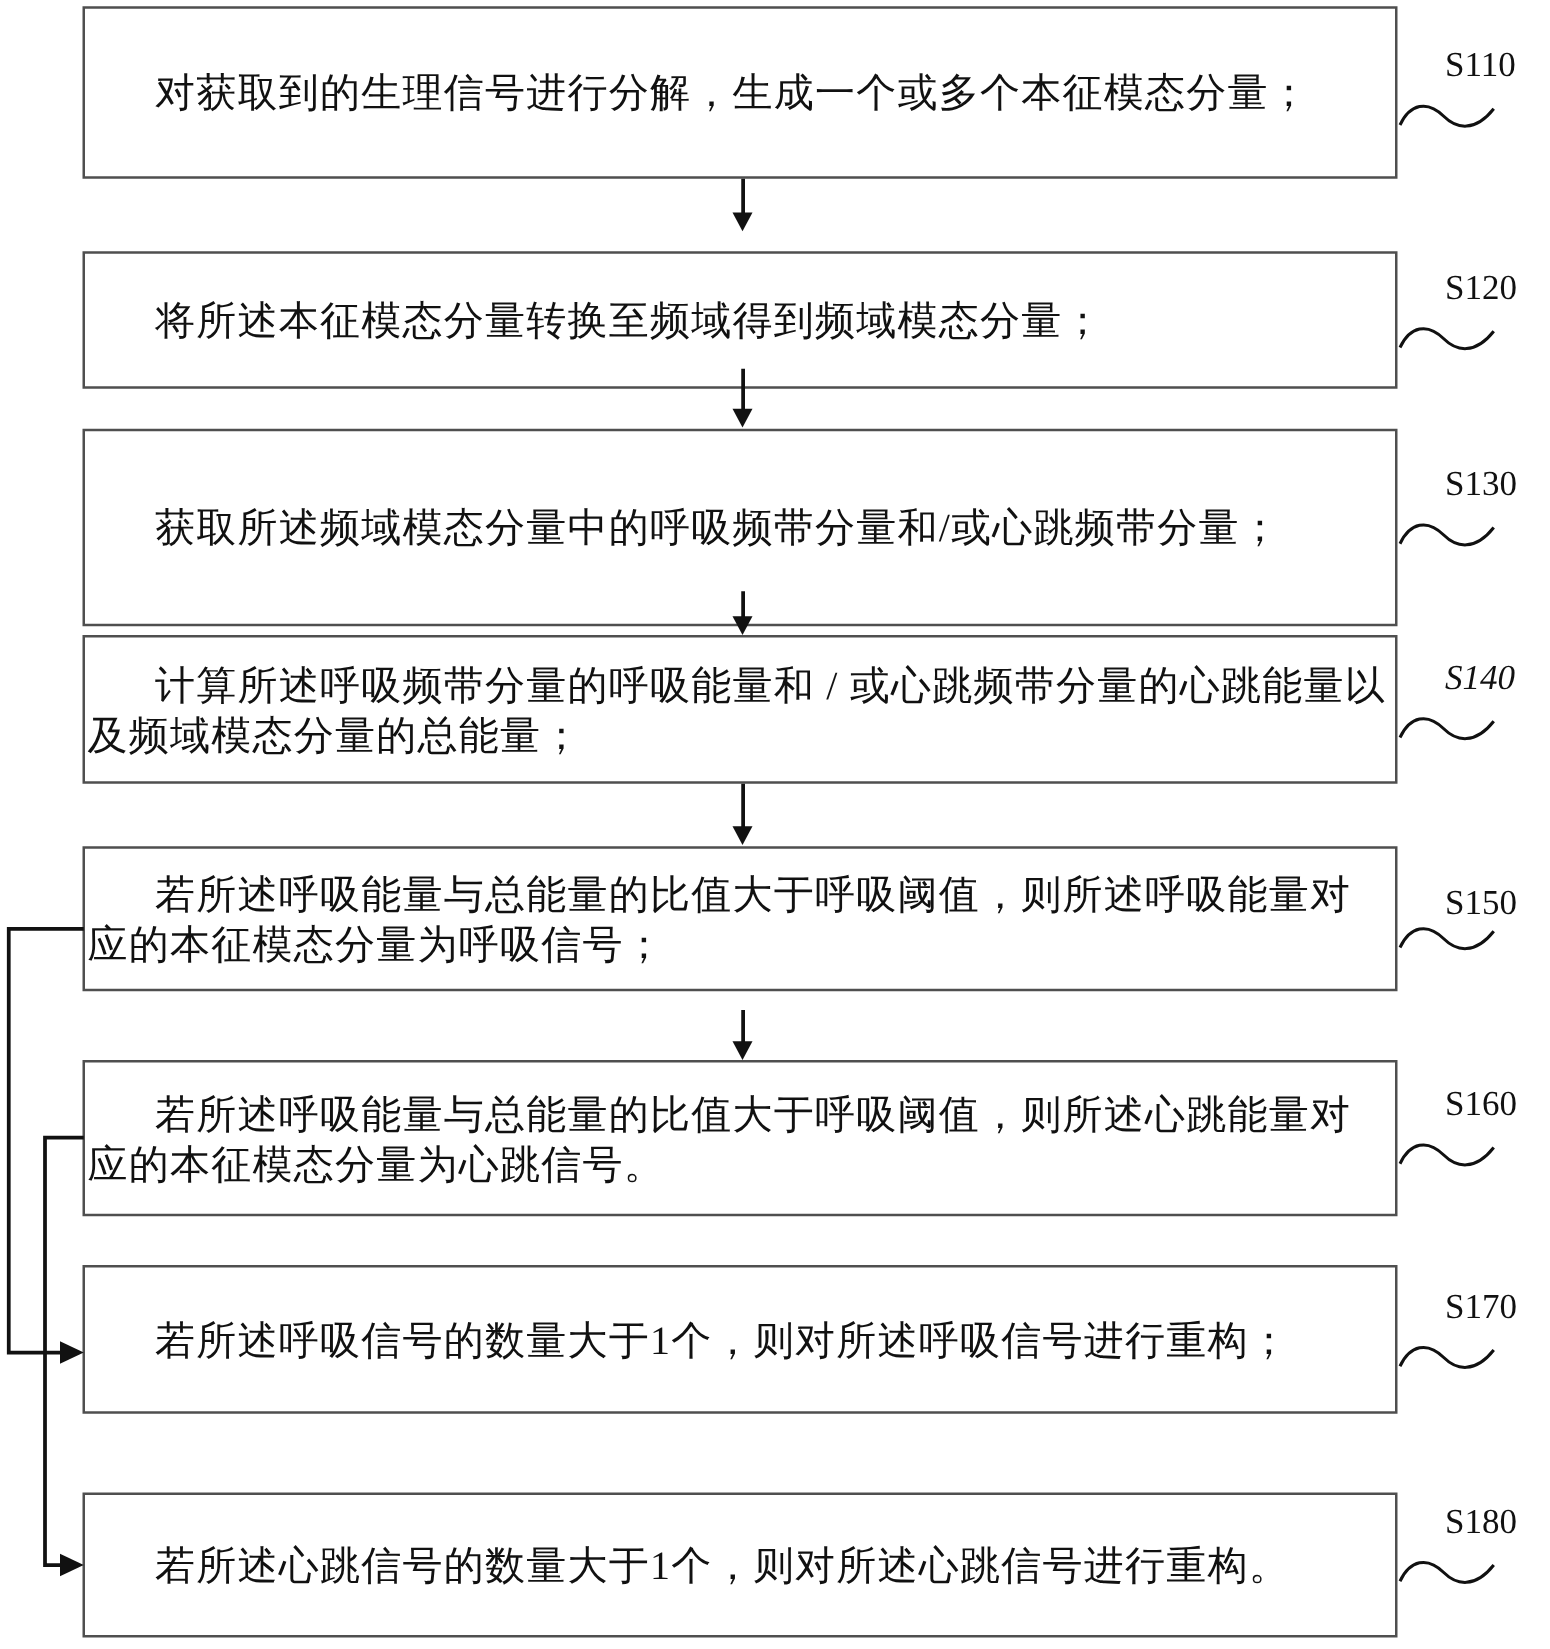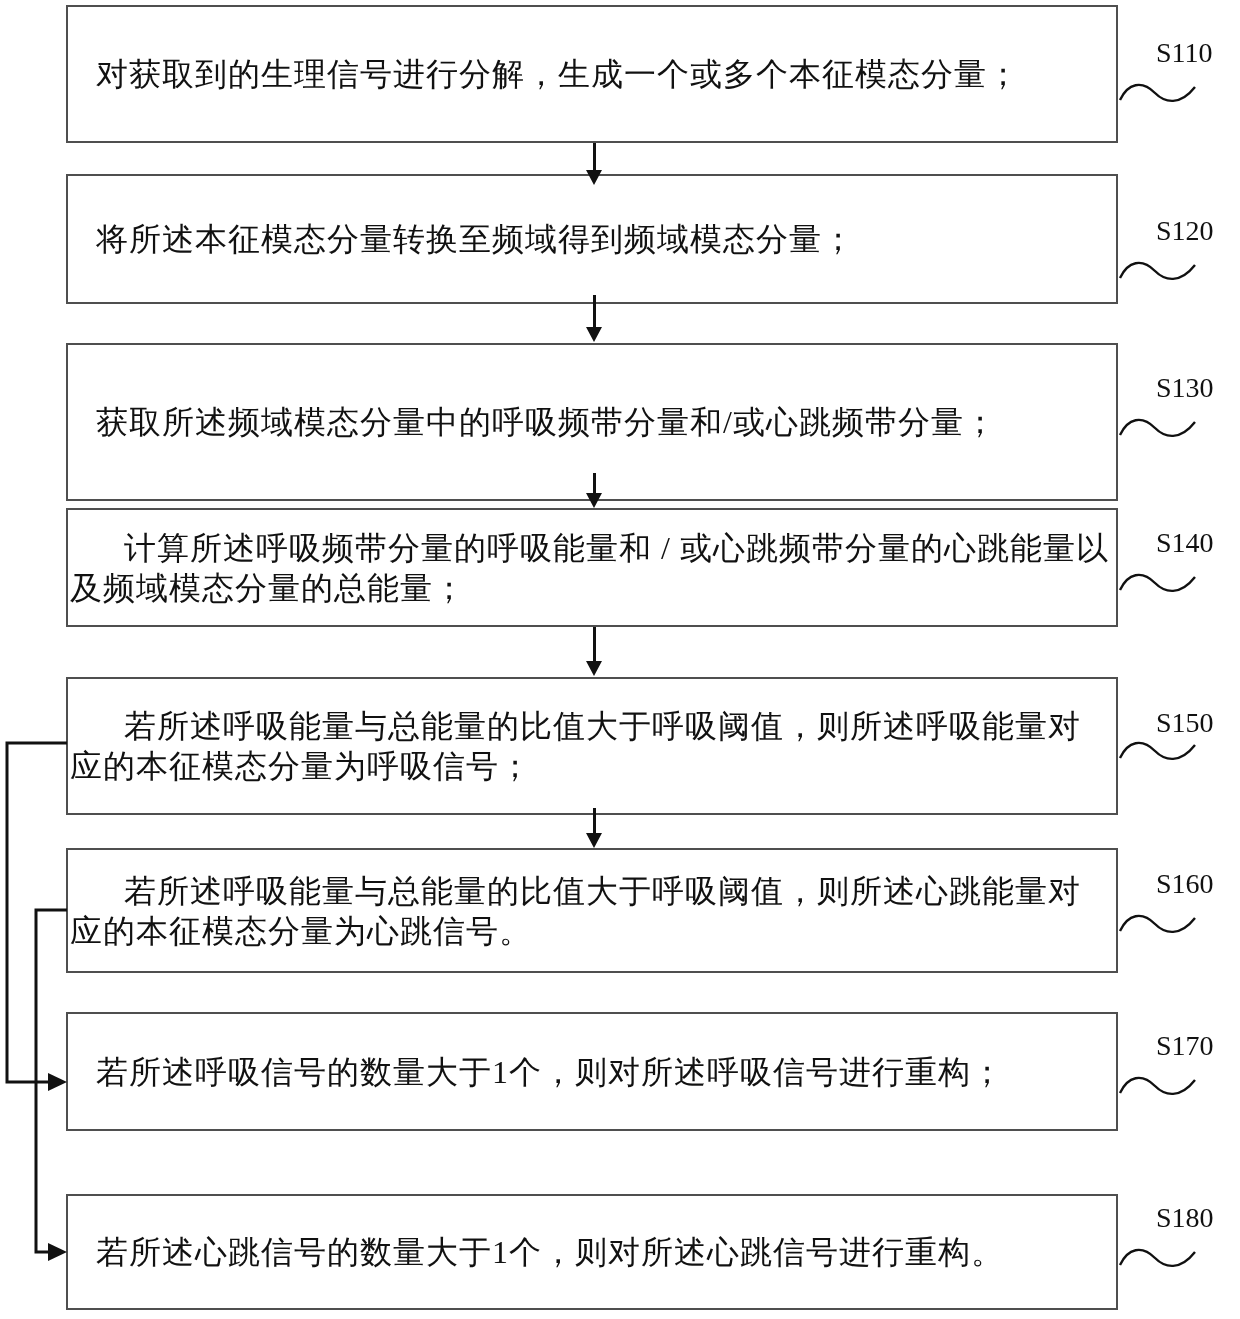--- a/index.html
+++ b/index.html
@@ -16,21 +16,21 @@
     left:66px;width:1052px;
     border:2px solid #4f4f4f;
     background:#ffffff;
     display:flex;flex-direction:column;justify-content:center;
     box-sizing:border-box;
   }
   .box-line{
     font-size:32px;line-height:40px;
     letter-spacing:1px;
     white-space:nowrap;
-    padding-left:28px;
+    padding-left:56px;
   }
   .multiline .box-line{padding-left:2px;}
   .multiline .box-line.first{text-indent:54px;}
   .varrow{
     position:absolute;left:593px;width:3px;background:#111111;
   }
   .varrow::after{
     content:"";position:absolute;left:-7px;bottom:-14px;
     border-left:8.5px solid transparent;
     border-right:8.5px solid transparent;
@@ -51,34 +51,34 @@
 </style>
 </head>
 <body>
 
 <div id="stage">
 
   <div class="step-box" style="top:5px;height:138px;">
     <div class="box-line">对获取到的生理信号进行分解，生成一个或多个本征模态分量；</div>
   </div>
 
-  <div class="step-box" style="top:174px;height:130px;">
+  <div class="step-box" style="top:201px;height:110px;">
     <div class="box-line">将所述本征模态分量转换至频域得到频域模态分量；</div>
   </div>
 
   <div class="step-box" style="top:343px;height:158px;">
     <div class="box-line">获取所述频域模态分量中的呼吸频带分量和/或心跳频带分量；</div>
   </div>
 
   <div class="step-box multiline" style="top:508px;height:119px;">
     <div class="box-line first">计算所述呼吸频带分量的呼吸能量和 / 或心跳频带分量的心跳能量以</div>
     <div class="box-line">及频域模态分量的总能量；</div>
   </div>
 
-  <div class="step-box multiline" style="top:677px;height:138px;">
+  <div class="step-box multiline" style="top:677px;height:116px;">
     <div class="box-line first">若所述呼吸能量与总能量的比值大于呼吸阈值，则所述呼吸能量对</div>
     <div class="box-line">应的本征模态分量为呼吸信号；</div>
   </div>
 
   <div class="step-box multiline" style="top:848px;height:125px;">
     <div class="box-line first">若所述呼吸能量与总能量的比值大于呼吸阈值，则所述心跳能量对</div>
     <div class="box-line">应的本征模态分量为心跳信号。</div>
   </div>
 
   <div class="step-box" style="top:1012px;height:119px;">
@@ -110,21 +110,21 @@
   <div class="step-label" style="top:216px;">S120</div>
   <svg class="tilde" style="top:258px;" viewBox="0 0 80 32">
       <path d="M 2 20 C 10 3, 24 0, 37 13 C 47 23, 62 26, 77 7" fill="none" stroke="#111111" stroke-width="2.4"></path>
     </svg>
 
   <div class="step-label" style="top:373px;">S130</div>
   <svg class="tilde" style="top:415px;" viewBox="0 0 80 32">
       <path d="M 2 20 C 10 3, 24 0, 37 13 C 47 23, 62 26, 77 7" fill="none" stroke="#111111" stroke-width="2.4"></path>
     </svg>
 
-  <div class="step-label" style="top:528px;">S140</div>
+  <div class="step-label" style="top:528px;font-style:italic;">S140</div>
   <svg class="tilde" style="top:570px;" viewBox="0 0 80 32">
       <path d="M 2 20 C 10 3, 24 0, 37 13 C 47 23, 62 26, 77 7" fill="none" stroke="#111111" stroke-width="2.4"></path>
     </svg>
 
   <div class="step-label" style="top:696px;margin-top:12px;">S150</div>
   <svg class="tilde" style="top:738px;" viewBox="0 0 80 32">
       <path d="M 2 20 C 10 3, 24 0, 37 13 C 47 23, 62 26, 77 7" fill="none" stroke="#111111" stroke-width="2.4"></path>
     </svg>
 
   <div class="step-label" style="top:869px;">S160</div>

